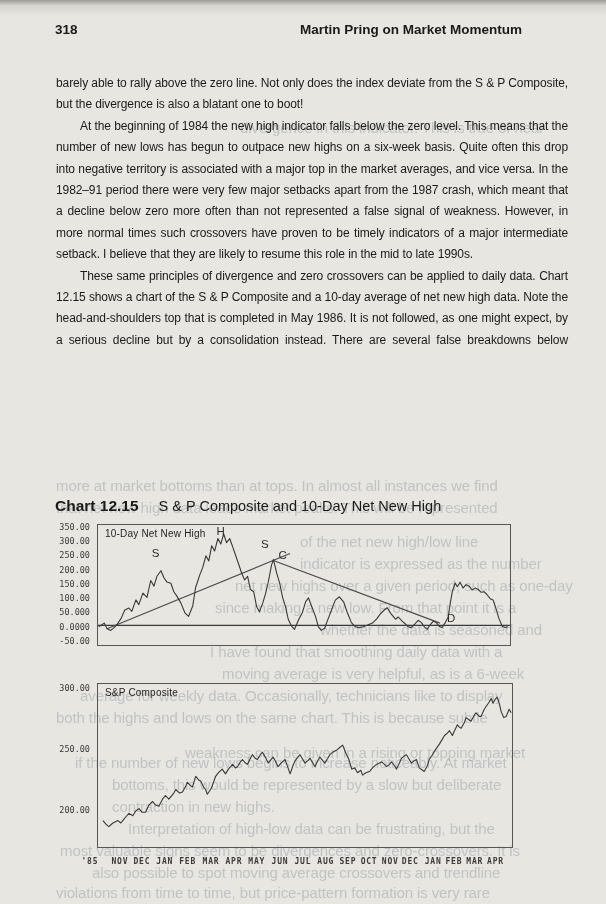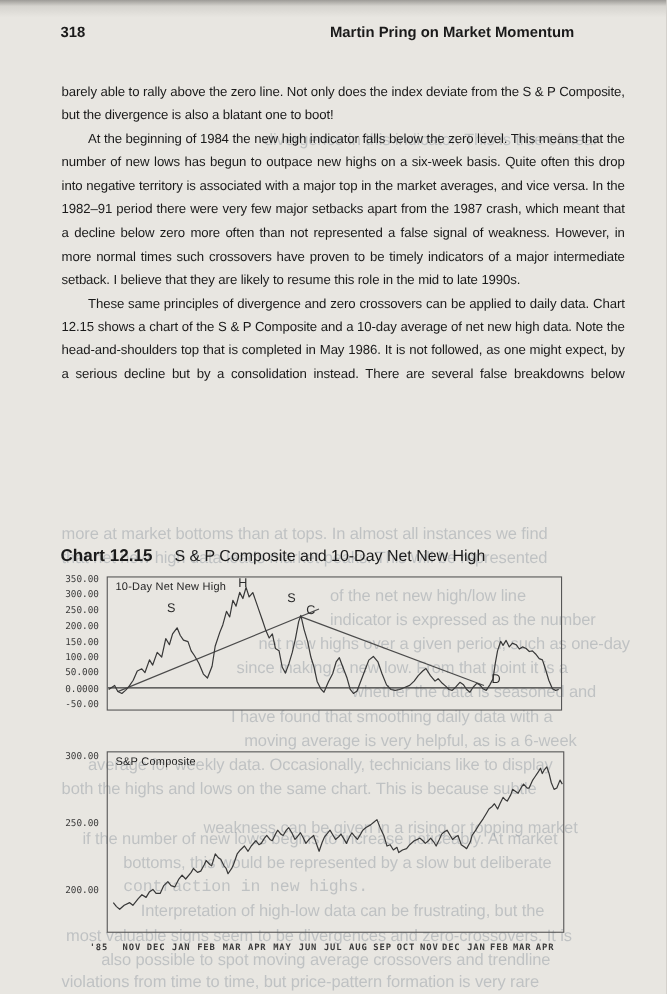--- a/index.html
+++ b/index.html
@@ -48,21 +48,21 @@
       <div class="ghost" style="top: 577px; left: 235px;">net new highs over a given period, such as one-day</div>
       <div class="ghost" style="top: 599px; left: 215px;">since making a new low. From that point it is a</div>
       <div class="ghost" style="top: 621px; left: 320px;">whether the data is seasoned and</div>
       <div class="ghost" style="top: 643px; left: 210px;">I have found that smoothing daily data with a</div>
       <div class="ghost" style="top: 665px; left: 222px;">moving average is very helpful, as is a 6-week</div>
       <div class="ghost" style="top: 687px; left: 80px;">average for weekly data. Occasionally, technicians like to display</div>
       <div class="ghost" style="top: 709px; left: 56px;">both the highs and lows on the same chart. This is because subtle</div>
       <div class="ghost" style="top: 744px; left: 185px; text-align: right;">weakness can be given in a rising or topping market</div>
       <div class="ghost" style="top: 754px; left: 75px;">if the number of new lows begins to increase noticeably. At market</div>
       <div class="ghost" style="top: 776px; left: 112px;">bottoms, this would be represented by a slow but deliberate</div>
-      <div class="ghost" style="top: 798px; left: 112px; font-family: Liberation Mono, monospace;">contraction in new highs.</div>
+      <div class="ghost" style="top: 798px; left: 112px;">contraction in new highs.</div>
       <div class="ghost" style="top: 820px; left: 128px;">Interpretation of high-low data can be frustrating, but the</div>
       <div class="ghost" style="top: 842px; left: 60px; text-align: center;">most valuable signs seem to be divergences and zero-crossovers. It is</div>
       <div class="ghost" style="top: 864px; left: 92px;">also possible to spot moving average crossovers and trendline</div>
       <div class="ghost" style="top: 884px; left: 56px;">violations from time to time, but price-pattern formation is very rare</div>
     </div>
 
   <div class="content">
 
     <div class="page-header">
       <span>318</span>

